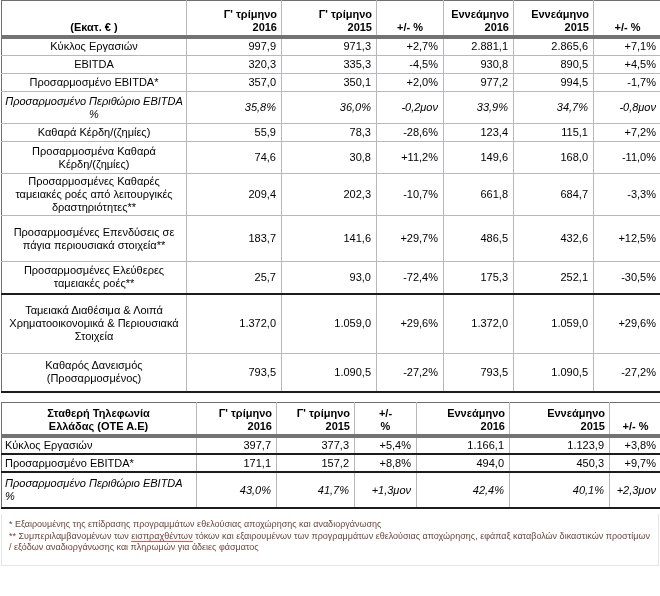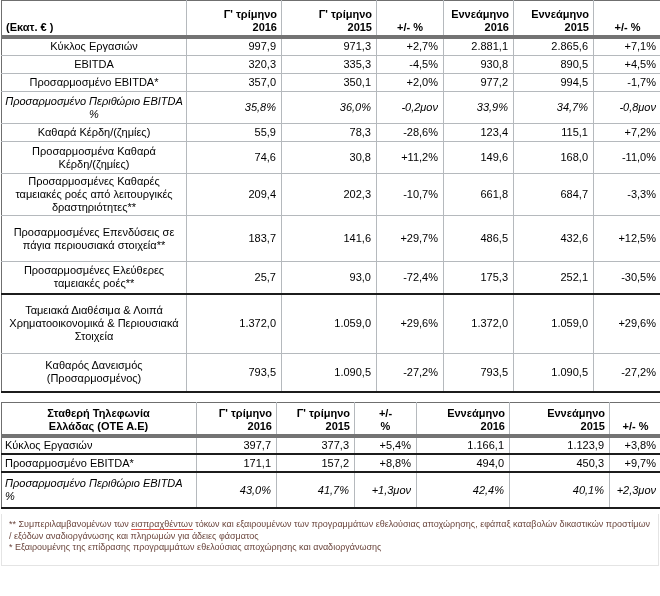--- a/index.html
+++ b/index.html
@@ -19,21 +19,21 @@
     border-left:1px solid #b5b9bd; padding:1px 4px;
   }
   .fin th:first-child, .fin td:first-child { border-left:none; }
 
   .fin thead th {
     font-weight:bold; vertical-align:bottom;
     border-bottom:4px solid #737373; padding:2px 4px 1px 4px;
   }
   .fin thead th.num-h { text-align:right; }
   .fin thead th.pm-h  { text-align:center; }
-  .fin thead th.lbl-h.center { text-align:left; }
+  .fin thead th.lbl-h.center { text-align:center; }
   .fin thead th.lbl-h.left   { text-align:center; padding-left:3px; }
 
   .fin tbody td { vertical-align:middle; border-top:1px solid #b5b9bd; }
   .fin tbody td.num { text-align:right; padding-right:5px; }
   .fin tbody td.lbl { }
   table.t1 tbody td.lbl { text-align:center; padding:1px 3px; }
   table.t2 tbody td.lbl { text-align:left; padding:1px 3px; }
 
   .fin tbody tr.thick-below td { border-bottom:2px solid #1c1c1c; }
   .fin tbody tr:last-child td  { border-bottom:2px solid #1c1c1c; }
@@ -268,17 +268,17 @@
           <td class="num">41,7%</td>
           <td class="num">+1,3μον</td>
           <td class="num">42,4%</td>
           <td class="num">40,1%</td>
           <td class="num">+2,3μον</td>
         </tr>
       </tbody>
     </table>
 
   <div class="footnotes">
+    <p><span>* Εξαιρουμένης της επίδρασης προγραμμάτων εθελούσιας αποχώρησης και αναδιοργάνωσης</span></p>
     <p><span>** Συμπεριλαμβανομένων των </span><span class="spell-underline">εισπραχθέντων</span><span> τόκων και εξαιρουμένων των προγραμμάτων εθελούσιας αποχώρησης, εφάπαξ καταβολών δικαστικών προστίμων / εξόδων αναδιοργάνωσης και πληρωμών για άδειες φάσματος</span></p>
-    <p><span>* Εξαιρουμένης της επίδρασης προγραμμάτων εθελούσιας αποχώρησης και αναδιοργάνωσης</span></p>
   </div>
 
 </div>
 
 </body></html>

